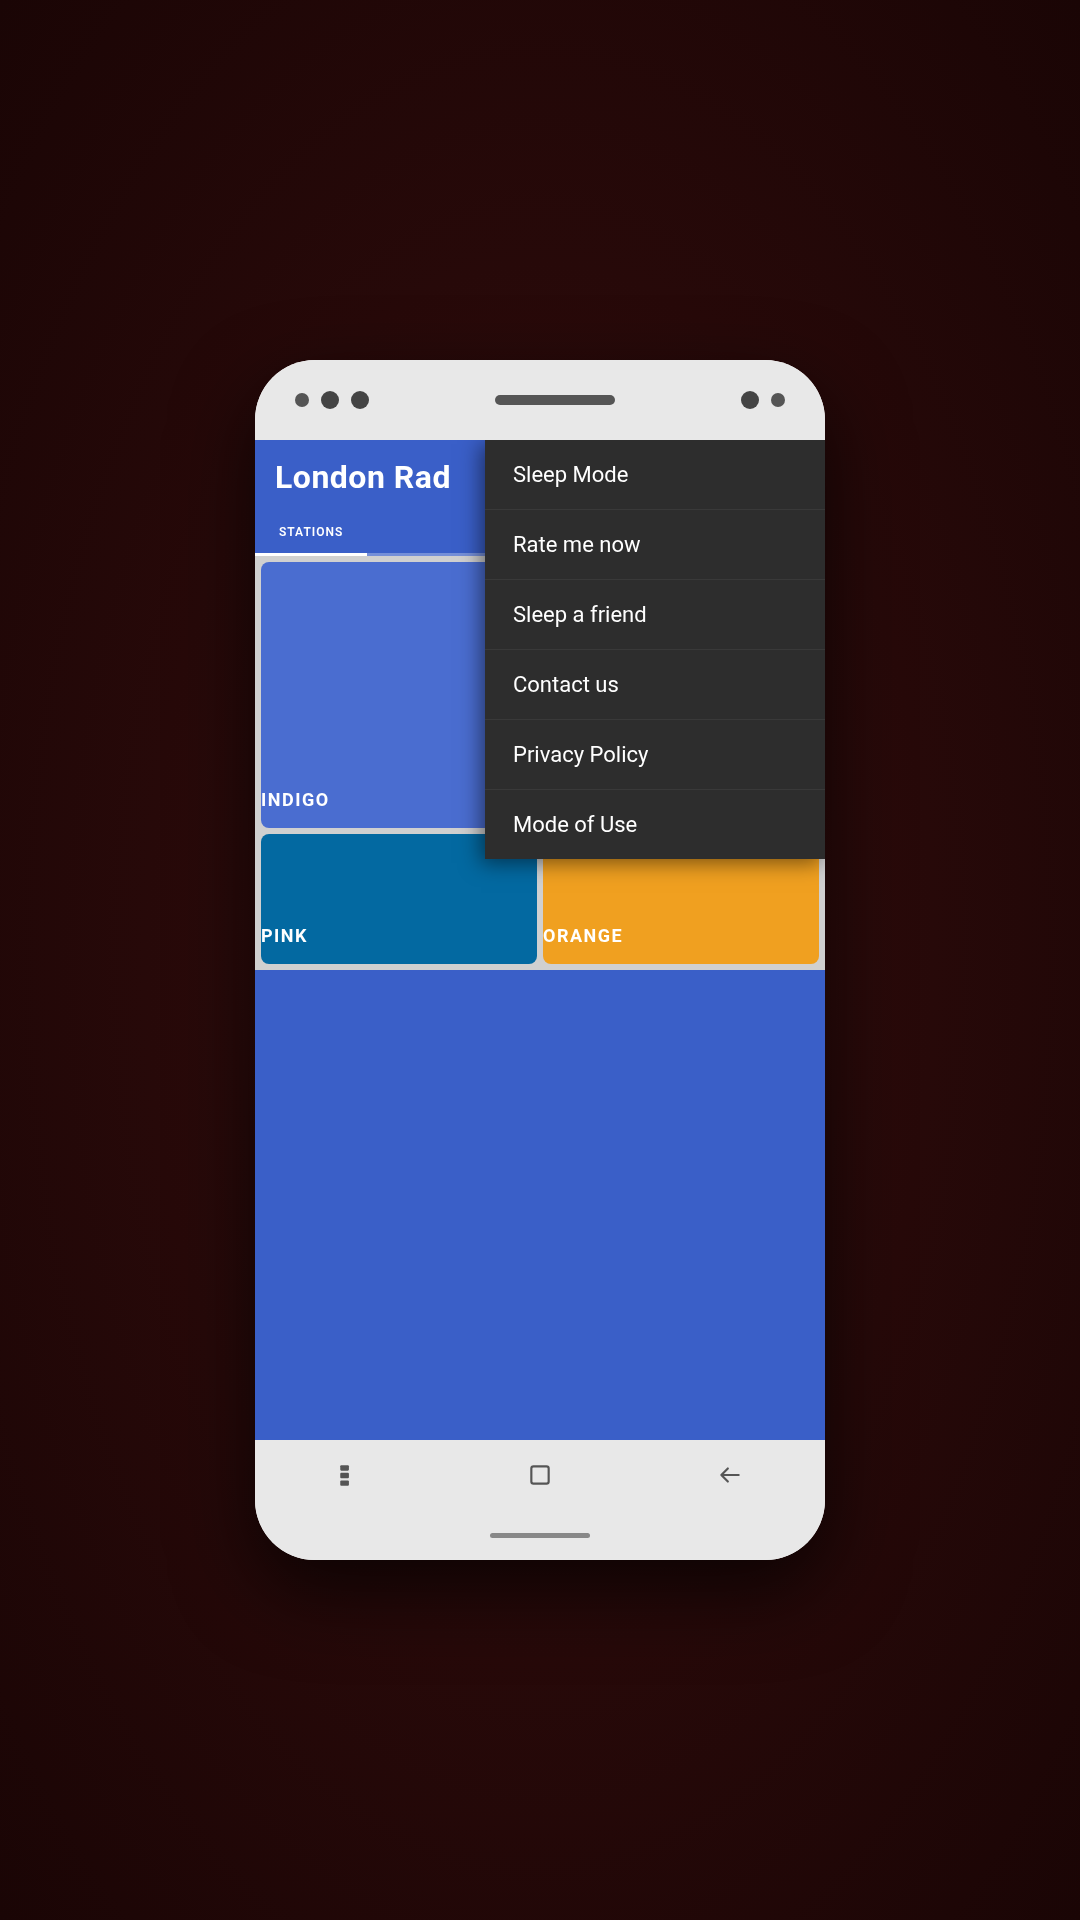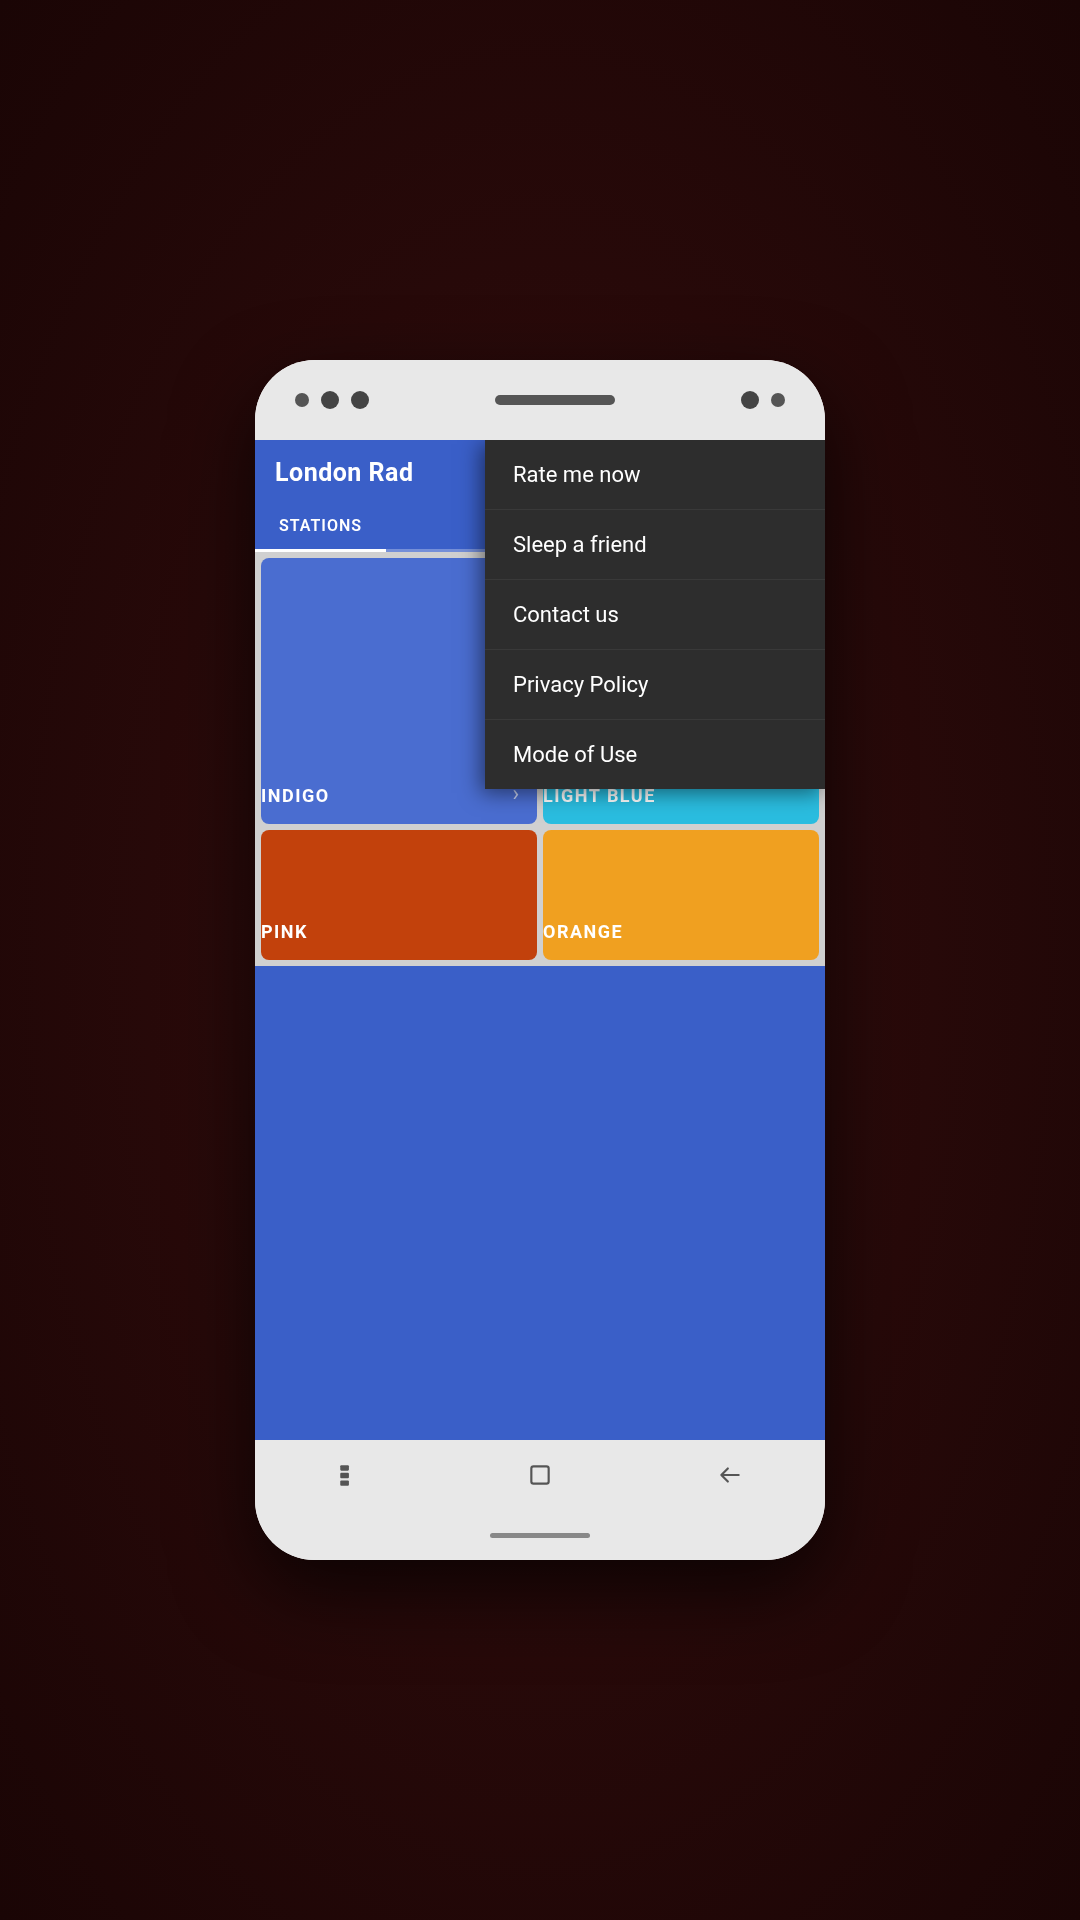--- a/index.html
+++ b/index.html
@@ -75,36 +75,36 @@
     .app-header {
       width: 100%;
       background: #3a5fc8;
       padding: 18px 20px 15px 20px;
       display: flex;
       align-items: center;
       justify-content: space-between;
     }
     .app-title {
       color: white;
-      font-size: 25px;
+      font-size: 32px;
       font-weight: bold;
       letter-spacing: 0.5px;
     }
 
     
     .tabs-bar {
       width: 100%;
       background: #3a5fc8;
       display: flex;
       border-bottom: 3px solid rgba(255,255,255,0.3);
     }
     .tab-item {
       padding: 14px 24px;
       color: rgba(255,255,255,0.7);
-      font-size: 16px;
+      font-size: 12px;
       font-weight: 600;
       letter-spacing: 1px;
     }
     .tab-item.active {
       color: white;
       border-bottom: 3px solid white;
       margin-bottom: -3px;
     }
 
     
@@ -129,21 +129,21 @@
     .grid-tile .tile-label {
       color: white;
       font-size: 18px;
       font-weight: bold;
       letter-spacing: 1.5px;
       text-align: center;
     }
     .tile-indigo { background: #4a6dd0; }
     .tile-green { background: #2ab54a; }
     .tile-lightblue { background: #2abde0; }
-    .tile-pink { background: #c2410c; }
+    .tile-pink { background: #0369a1; }
     .tile-orange { background: #f0a020; }
 
     .tile-indigo-large {
       grid-column: 1;
       min-height: 250px;
     }
     .tile-arrow {
       position: absolute;
       bottom: 18px;
       right: 18px;
@@ -262,20 +262,21 @@
         <span class="tile-label">PINK</span>
       </div>
 
       <div class="grid-tile tile-orange" style="min-height:130px;">
         <span class="tile-label">ORANGE</span>
       </div>
 
     </div>
 
     <div class="dropdown-overlay">
+      <div class="dropdown-item">Sleep Mode</div>
       <div class="dropdown-item">Rate me now</div>
       <div class="dropdown-item">Sleep a friend</div>
       <div class="dropdown-item">Contact us</div>
       <div class="dropdown-item">Privacy Policy</div>
       <div class="dropdown-item">Mode of Use</div>
     </div>
 
   </div>
 
   <div class="phone-bottom-nav">

